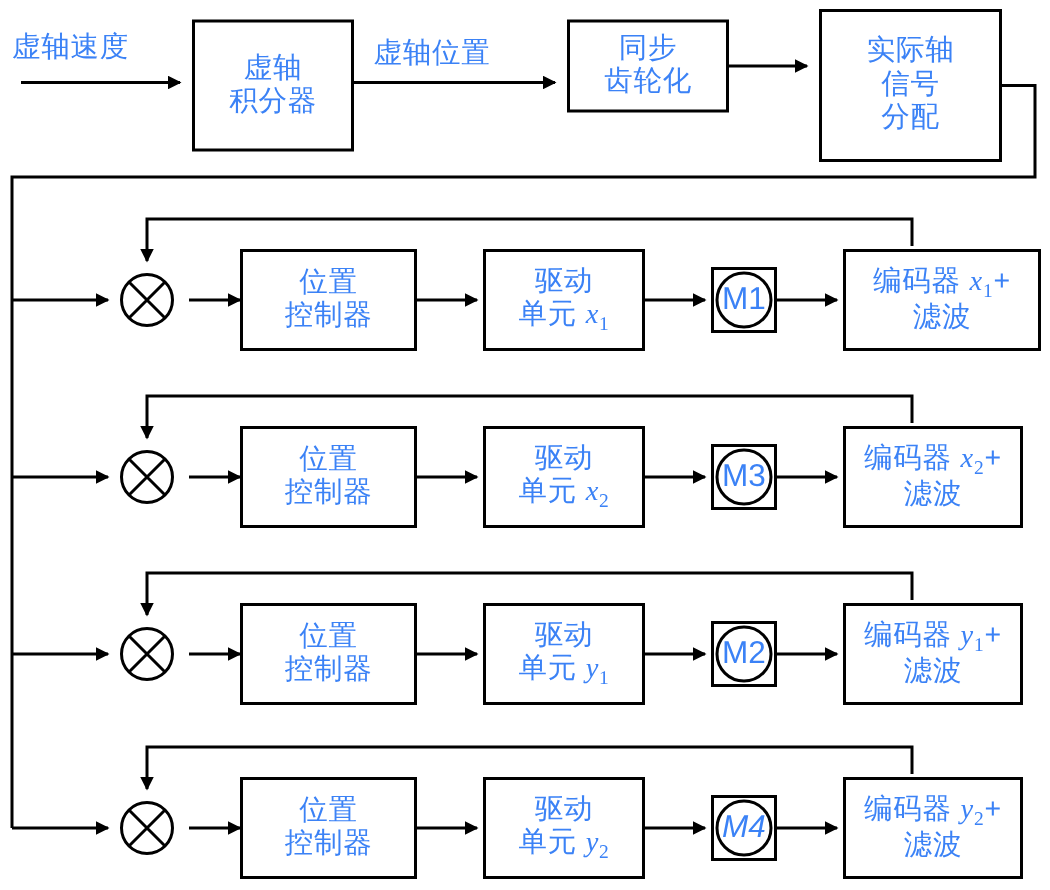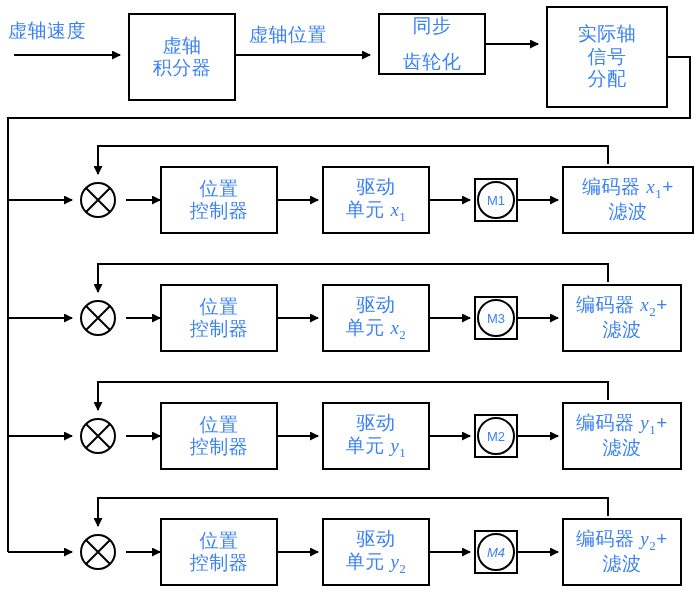--- a/index.html
+++ b/index.html
@@ -63,21 +63,21 @@
     justify-content: center;
   }
   .motor .circ {
     width: 34px;
     height: 34px;
     border: 2px solid #000;
     border-radius: 50%;
     display: flex;
     align-items: center;
     justify-content: center;
-    font-size: 13px;
+    font-size: 21px;
     font-family: "Liberation Sans", sans-serif;
     text-align: center;
   }
   .sumnode {
     position: absolute;
     width: 36px;
     height: 36px;
     box-sizing: border-box;
   }
   .label {
@@ -153,21 +153,21 @@
   </svg>
 
   <div class="label" style="left:8px; top:18px;">虚轴速度</div>
   <div class="label" style="left:249px; top:22px;">虚轴位置</div>
 
   <div class="box" style="left:128px; top:13px; width:108px; height:88px;">
     <span class="ln">虚轴</span>
     <span class="ln">积分器</span>
   </div>
 
-  <div class="box" style="left:378px; top:13px; width:108px; height:62px;justify-content:space-between;">
+  <div class="box" style="left:378px; top:13px; width:108px; height:62px;">
     <span class="ln">同步</span>
     <span class="ln">齿轮化</span>
   </div>
 
   <div class="box" style="left:546px; top:6px; width:122px; height:102px;">
     <span class="ln">实际轴</span>
     <span class="ln">信号</span>
     <span class="ln">分配</span>
   </div>
 

